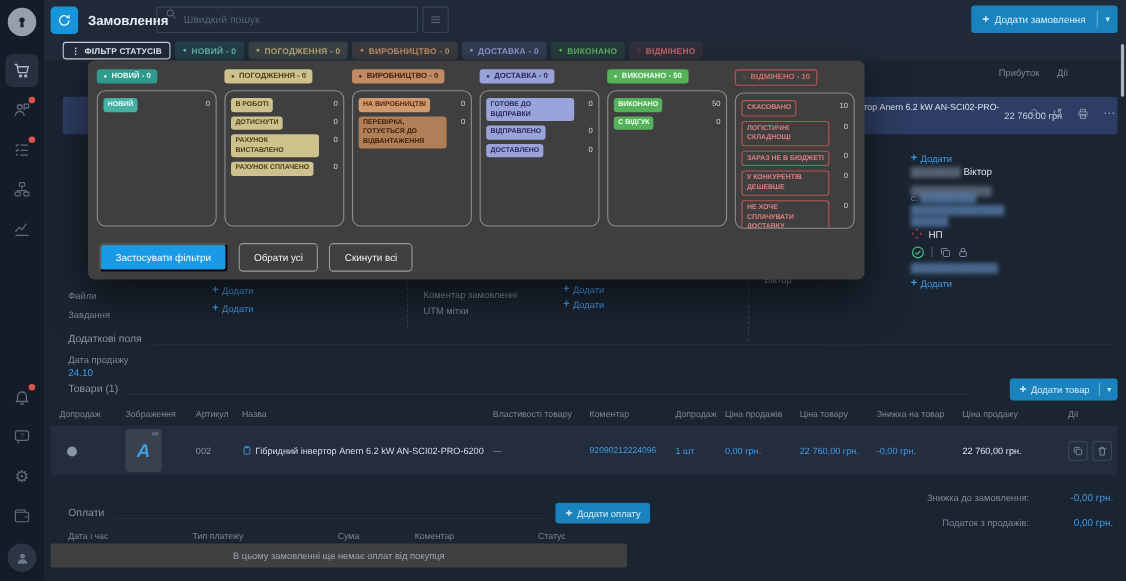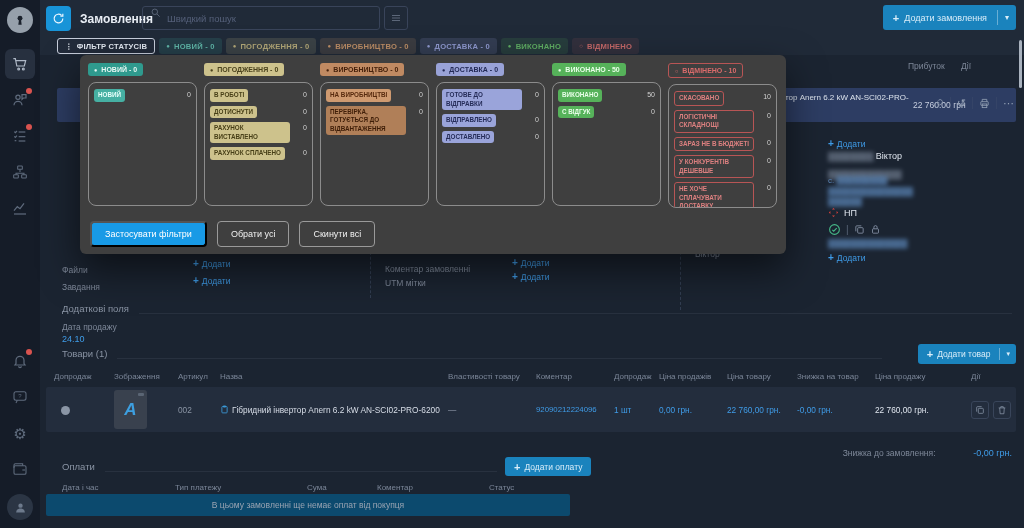--- a/index.html
+++ b/index.html
@@ -138,21 +138,21 @@
 
   
   .totals{position:absolute;right:12px;top:441px;width:300px;text-align:right;z-index:1}
   .trow{margin-bottom:2.5px;line-height:1.25}
   .tlabel{color:#7e8899;font-size:8.5px}
   .tval{font-size:9px;color:#3f9ce8;display:inline-block;min-width:72px}
   .tval.big{color:#e6ebf2;font-size:11.5px}
   .paytable{position:absolute;left:46px;top:483px;width:524px;z-index:1}
   .paygrid{display:grid;grid-template-columns:113px 132px 70px 112px 80px}
   .paygrid > div{padding-left:16px;font-size:8px;color:#7b8698}
-  .payempty{position:absolute;left:46px;top:494px;width:524px;height:22px;background:#0c4a6e;border-radius:2px;display:flex;align-items:center;justify-content:center;font-size:8.5px;color:#9aa4b2;z-index:1}
+  .payempty{position:absolute;left:46px;top:494px;width:524px;height:22px;background:#404040;border-radius:2px;display:flex;align-items:center;justify-content:center;font-size:8.5px;color:#9aa4b2;z-index:1}
 
   .scrollbar{position:absolute;right:2px;top:40px;width:3px;height:48px;border-radius:2px;background:#aab3bf;z-index:50}
 </style>
 </head>
 <body>
 
 <aside class="sidebar">
   <div class="logo">
     <svg width="14" height="14" viewBox="0 0 24 24">
         <circle cx="12" cy="9" r="4.2" fill="#1a212c"></circle>
@@ -612,20 +612,21 @@
           <svg viewBox="0 0 24 24" fill="none" stroke="currentColor" stroke-width="1.8">
             <path d="M4 7h16M9 7V4h6v3M6.5 7l1 14h9l1-14"></path>
           </svg>
         </span>
     </div>
   </div>
 </div>
 
 <div class="totals">
   <div class="trow"><span class="tlabel">Знижка до замовлення:</span> <span class="tval">-0,00 грн.</span></div>
+  <div class="trow"><span class="tlabel">Податок з продажів:</span> <span class="tval">0,00 грн.</span></div>
 
 </div>
 
 <div class="sect" style="left:62px;top:461px;width:435px">
   <span class="stitle">Оплати</span>
     <span class="line" style="flex:1"></span>
 </div>
 <div class="addbtn" style="left:505px;top:457px;height:19px">
   <span class="main">
       <span class="plusg">+</span>

